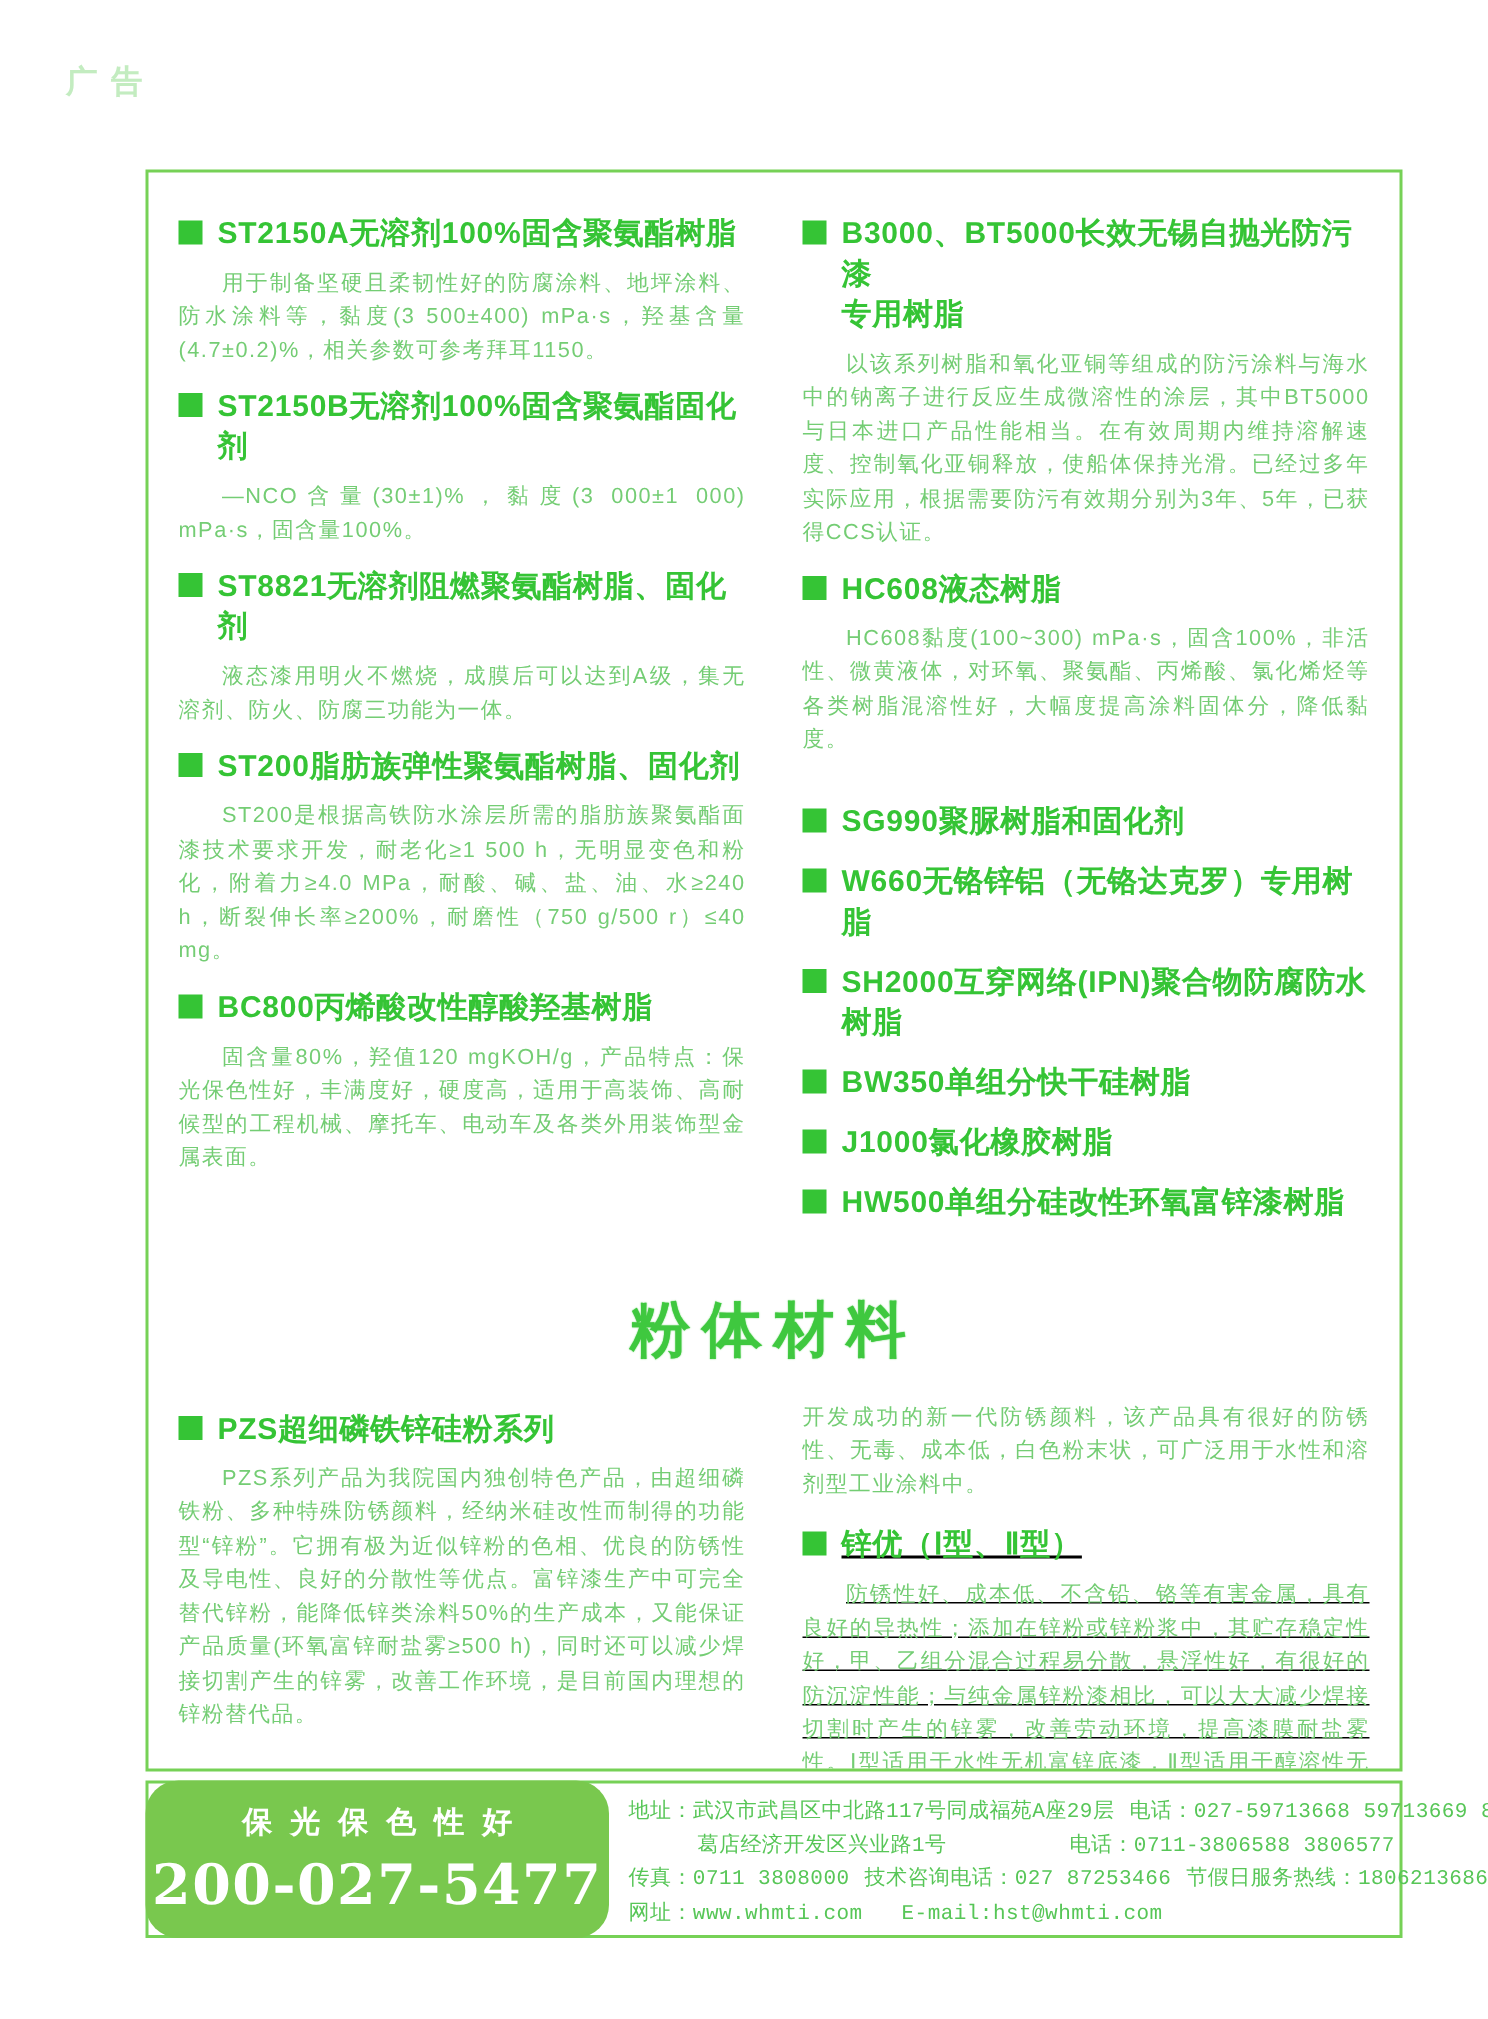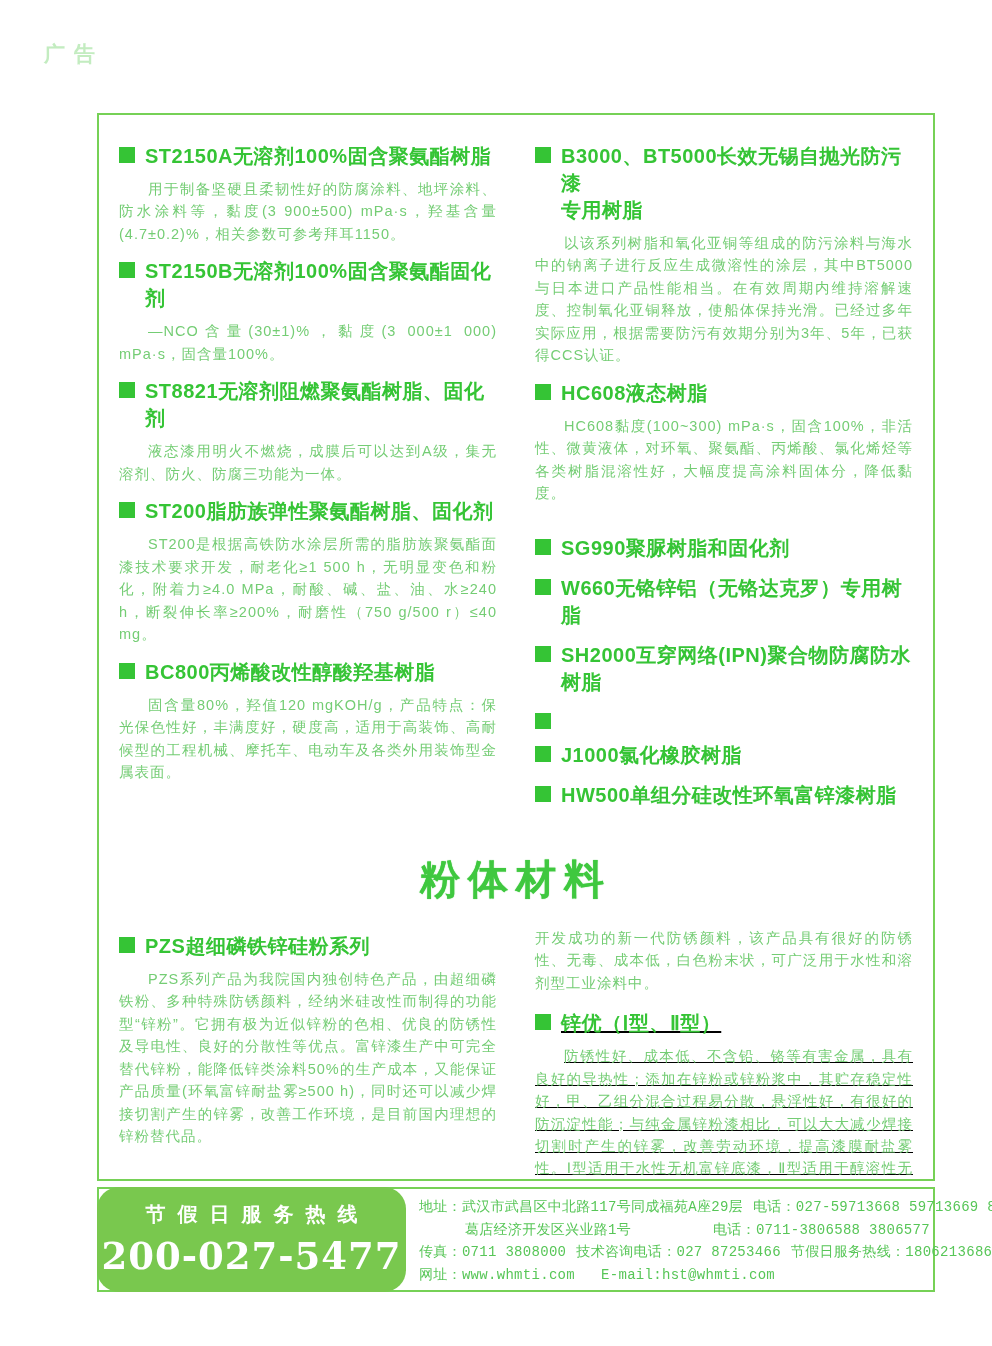--- a/index.html
+++ b/index.html
@@ -80,21 +80,21 @@
   <div class="main-box">
 
     <div class="cols">
       <div class="col">
 
         <div class="sec">
           <div class="hd">
             <span class="sq"></span>
             <span class="hd-text">ST2150A无溶剂100%固含聚氨酯树脂</span>
           </div>
-          <p class="bd">用于制备坚硬且柔韧性好的防腐涂料、地坪涂料、防水涂料等，黏度(3 900±500) mPa·s，羟基含量(4.7±0.2)%，相关参数可参考拜耳1150。</p>
+          <p class="bd">用于制备坚硬且柔韧性好的防腐涂料、地坪涂料、防水涂料等，黏度(3 500±400) mPa·s，羟基含量(4.7±0.2)%，相关参数可参考拜耳1150。</p>
         </div>
 
         <div class="sec">
           <div class="hd">
             <span class="sq"></span>
             <span class="hd-text">ST2150B无溶剂100%固含聚氨酯固化剂</span>
           </div>
           <p class="bd">—NCO含量(30±1)%，黏度(3 000±1 000) mPa·s，固含量100%。</p>
         </div>
 
@@ -151,20 +151,21 @@
           <div class="hd list-item">
             <span class="sq"></span>
             <span class="hd-text">W660无铬锌铝（无铬达克罗）专用树脂</span>
           </div>
           <div class="hd list-item">
             <span class="sq"></span>
             <span class="hd-text">SH2000互穿网络(IPN)聚合物防腐防水树脂</span>
           </div>
           <div class="hd list-item">
             <span class="sq"></span>
+            <span class="hd-text">BW350单组分快干硅树脂</span>
           </div>
           <div class="hd list-item">
             <span class="sq"></span>
             <span class="hd-text">J1000氯化橡胶树脂</span>
           </div>
           <div class="hd list-item">
             <span class="sq"></span>
             <span class="hd-text">HW500单组分硅改性环氧富锌漆树脂</span>
           </div>
         </div>
@@ -200,21 +201,21 @@
         </div>
 
       </div>
     </div>
 
   </div>
 
   <div class="footer">
 
     <div class="phone-box">
-      <div class="phone-label">节假日服务热线</div>
+      <div class="phone-label">保光保色性好</div>
       <div class="phone-number">200-027-5477</div>
     </div>
 
     <div class="contact">
       <div class="cline">
         <span class="clbl">地址：</span>
         <span class="cval">武汉市武昌区中北路117号同成福苑A座29层</span>
         <span class="clbl">电话：</span>
         <span class="cval">027-59713668 59713669 87253455</span>
       </div>

